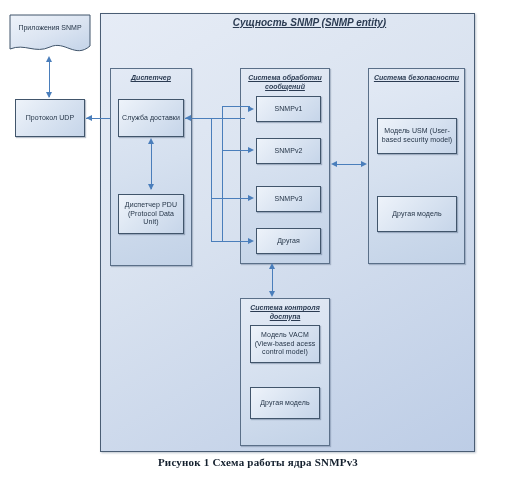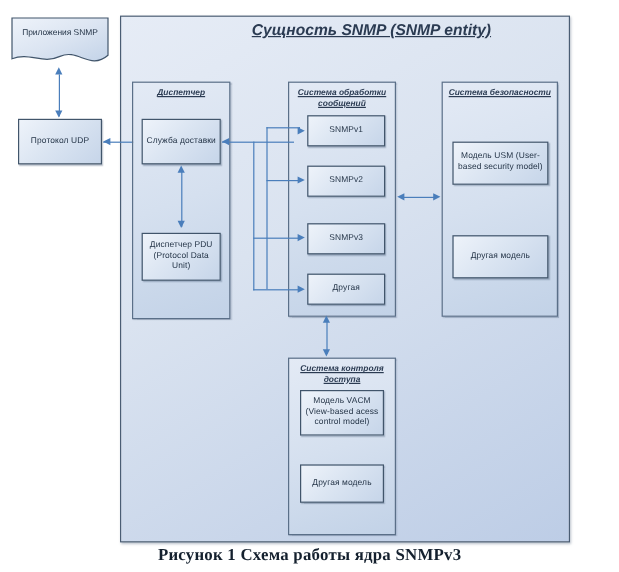--- a/index.html
+++ b/index.html
@@ -63,21 +63,21 @@
     width: 375px; height: 439px;
     box-sizing: border-box;
     border: 1px solid #4a5d74;
     background: linear-gradient(150deg, #e6ecf6 0%, #dae3f0 40%, #bdcde6 100%);
     box-shadow: 1px 1px 2px rgba(60,80,110,0.35);
   }
   #snmp-entity-title {
     position: absolute;
     left: 0; right: 0; top: 3px;
     text-align: center;
-    font-size: 13px;
+    font-size: 10px;
     font-style: italic;
     font-weight: bold;
     text-decoration: underline;
     color: #2b3b52;
     margin-left: 44px;
   }
 
   
   #apps-shape {
     position: absolute;
@@ -108,21 +108,21 @@
   .arrow-l { border-top: 3.5px solid transparent; border-bottom: 3.5px solid transparent; border-right: 6px solid #4a7ebb; }
   .arrow-u { border-left: 3.5px solid transparent; border-right: 3.5px solid transparent; border-bottom: 6px solid #4a7ebb; }
   .arrow-d { border-left: 3.5px solid transparent; border-right: 3.5px solid transparent; border-top: 6px solid #4a7ebb; }
 
   
   #caption {
     position: absolute;
     left: 0; right: 0; top: 456px;
     text-align: center;
     font-family: "Liberation Serif", serif;
-    font-size: 14px;
+    font-size: 11px;
     font-weight: bold;
     color: #14202e;
     letter-spacing: 0.2px;
   }
 </style>
 </head>
 <body>
 
 <div id="canvas">
 

